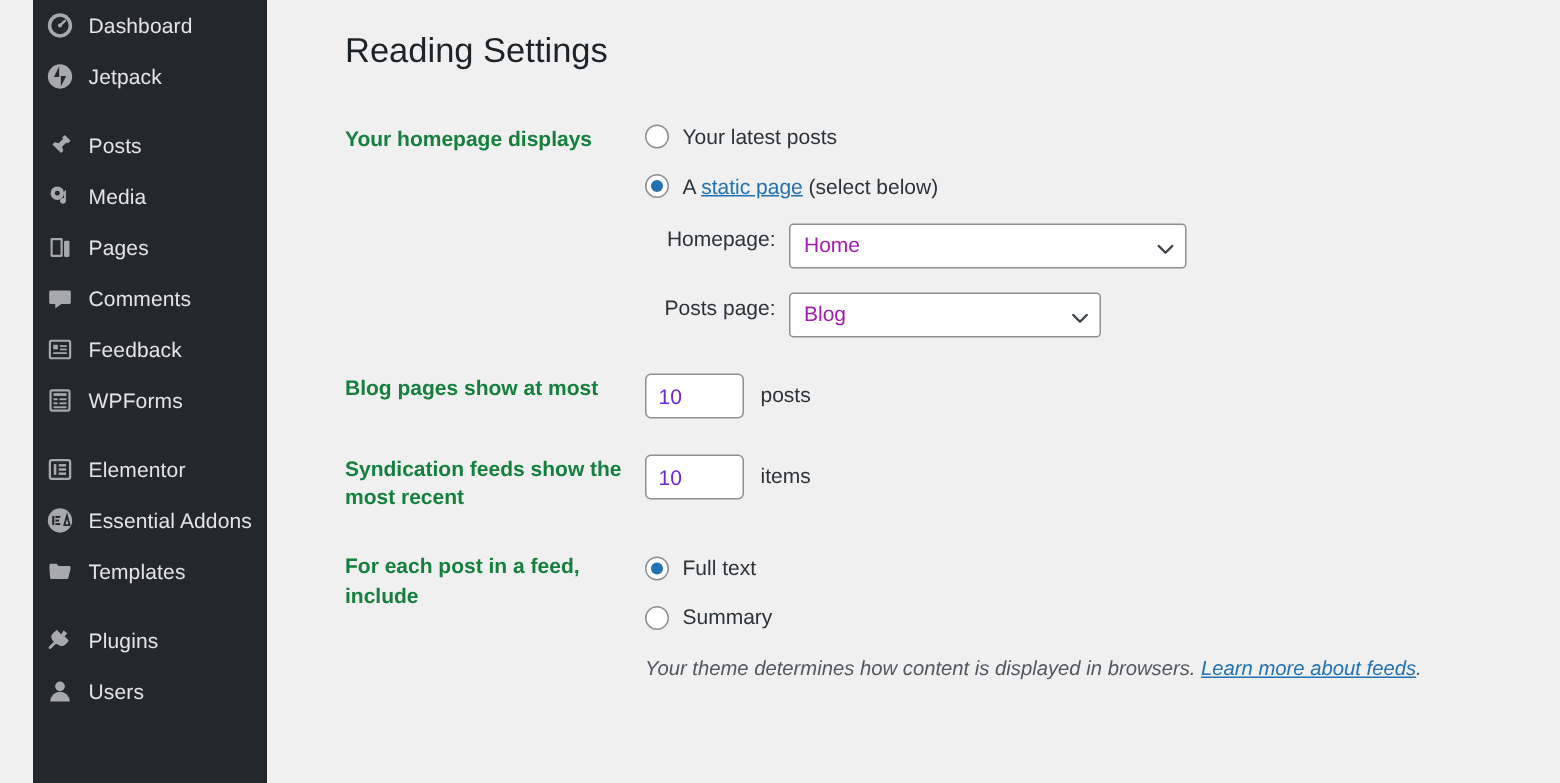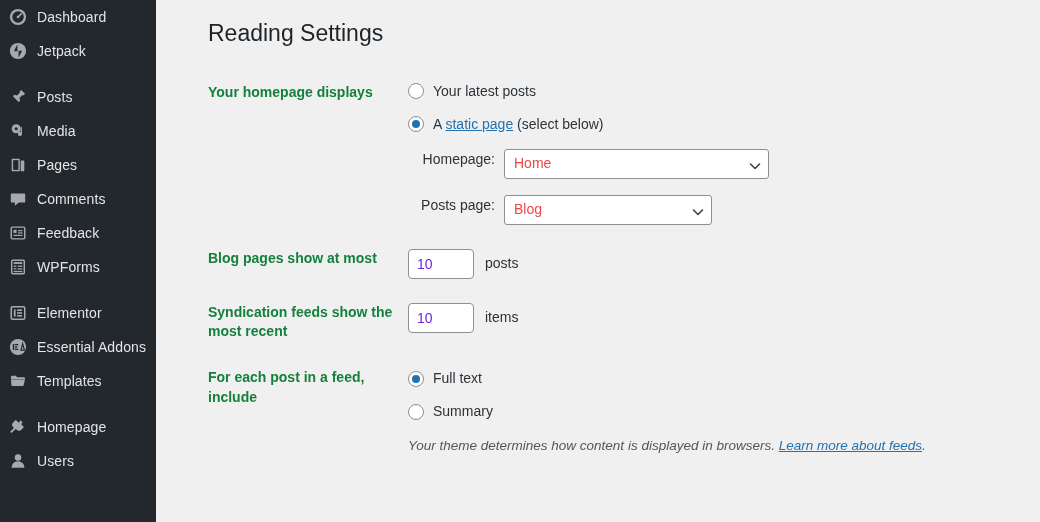--- a/index.html
+++ b/index.html
@@ -15,20 +15,21 @@
 
   
   #sidebar {
     width: 156px;
     min-width: 156px;
     height: 522px;
     background: #23282d;
     color: #b4b9be;
     padding-top: 0;
     overflow: hidden;
+    margin-left: 22px;
   }
   .menu-item {
     display: flex;
     align-items: center;
     height: 34px;
     padding-left: 8px;
     color: #e3e4e6;
     font-size: 14px;
     line-height: 1;
     cursor: pointer;
@@ -122,21 +123,21 @@
   .select-box {
     position: relative;
     height: 30px;
     background: #fff;
     border: 1px solid #8c8f94;
     border-radius: 3px;
     display: flex;
     align-items: center;
     padding: 0 26px 0 9px;
     font-size: 14px;
-    color: #ef4444;
+    color: #a21caf;
     cursor: pointer;
   }
   .select-box.w1 { width: 265px; }
   .select-box.w2 { width: 208px; }
   .select-arrow {
     position: absolute;
     right: 9px; top: 50%;
     width: 10px; height: 10px;
     margin-top: -4px;
     pointer-events: none;
@@ -292,21 +293,21 @@
         </span>
         <span class="mi-label">Templates</span>
       </div>
       <div class="menu-gap"></div>
       <div class="menu-item">
         <span class="mi-icon">
           <svg width="18" height="18" viewBox="0 0 20 20">
             <path d="M12.8 2.4 L15.3 4.9 L13.4 6.8 L16 9.4 a1 1 0 0 1 0 1.5 l-2.2 2.2 a3.6 3.6 0 0 1 -5.1 0 L7 12.4 L3.4 16 a1 1 0 0 1 -1.5 -1.5 L5.5 11 L4.6 10 a3.6 3.6 0 0 1 0 -5.1 L6.8 2.7 a1 1 0 0 1 1.5 0 L10.9 5.3 Z" fill="currentColor"></path>
           </svg>
         </span>
-        <span class="mi-label">Homepage</span>
+        <span class="mi-label">Plugins</span>
       </div>
       <div class="menu-item">
         <span class="mi-icon">
           <svg width="18" height="18" viewBox="0 0 20 20">
             <circle cx="10" cy="6.2" r="3.6" fill="currentColor"></circle>
             <path d="M2.8 17.4 a7.2 7.2 0 0 1 14.4 0 z" fill="currentColor"></path>
           </svg>
         </span>
         <span class="mi-label">Users</span>
       </div>

